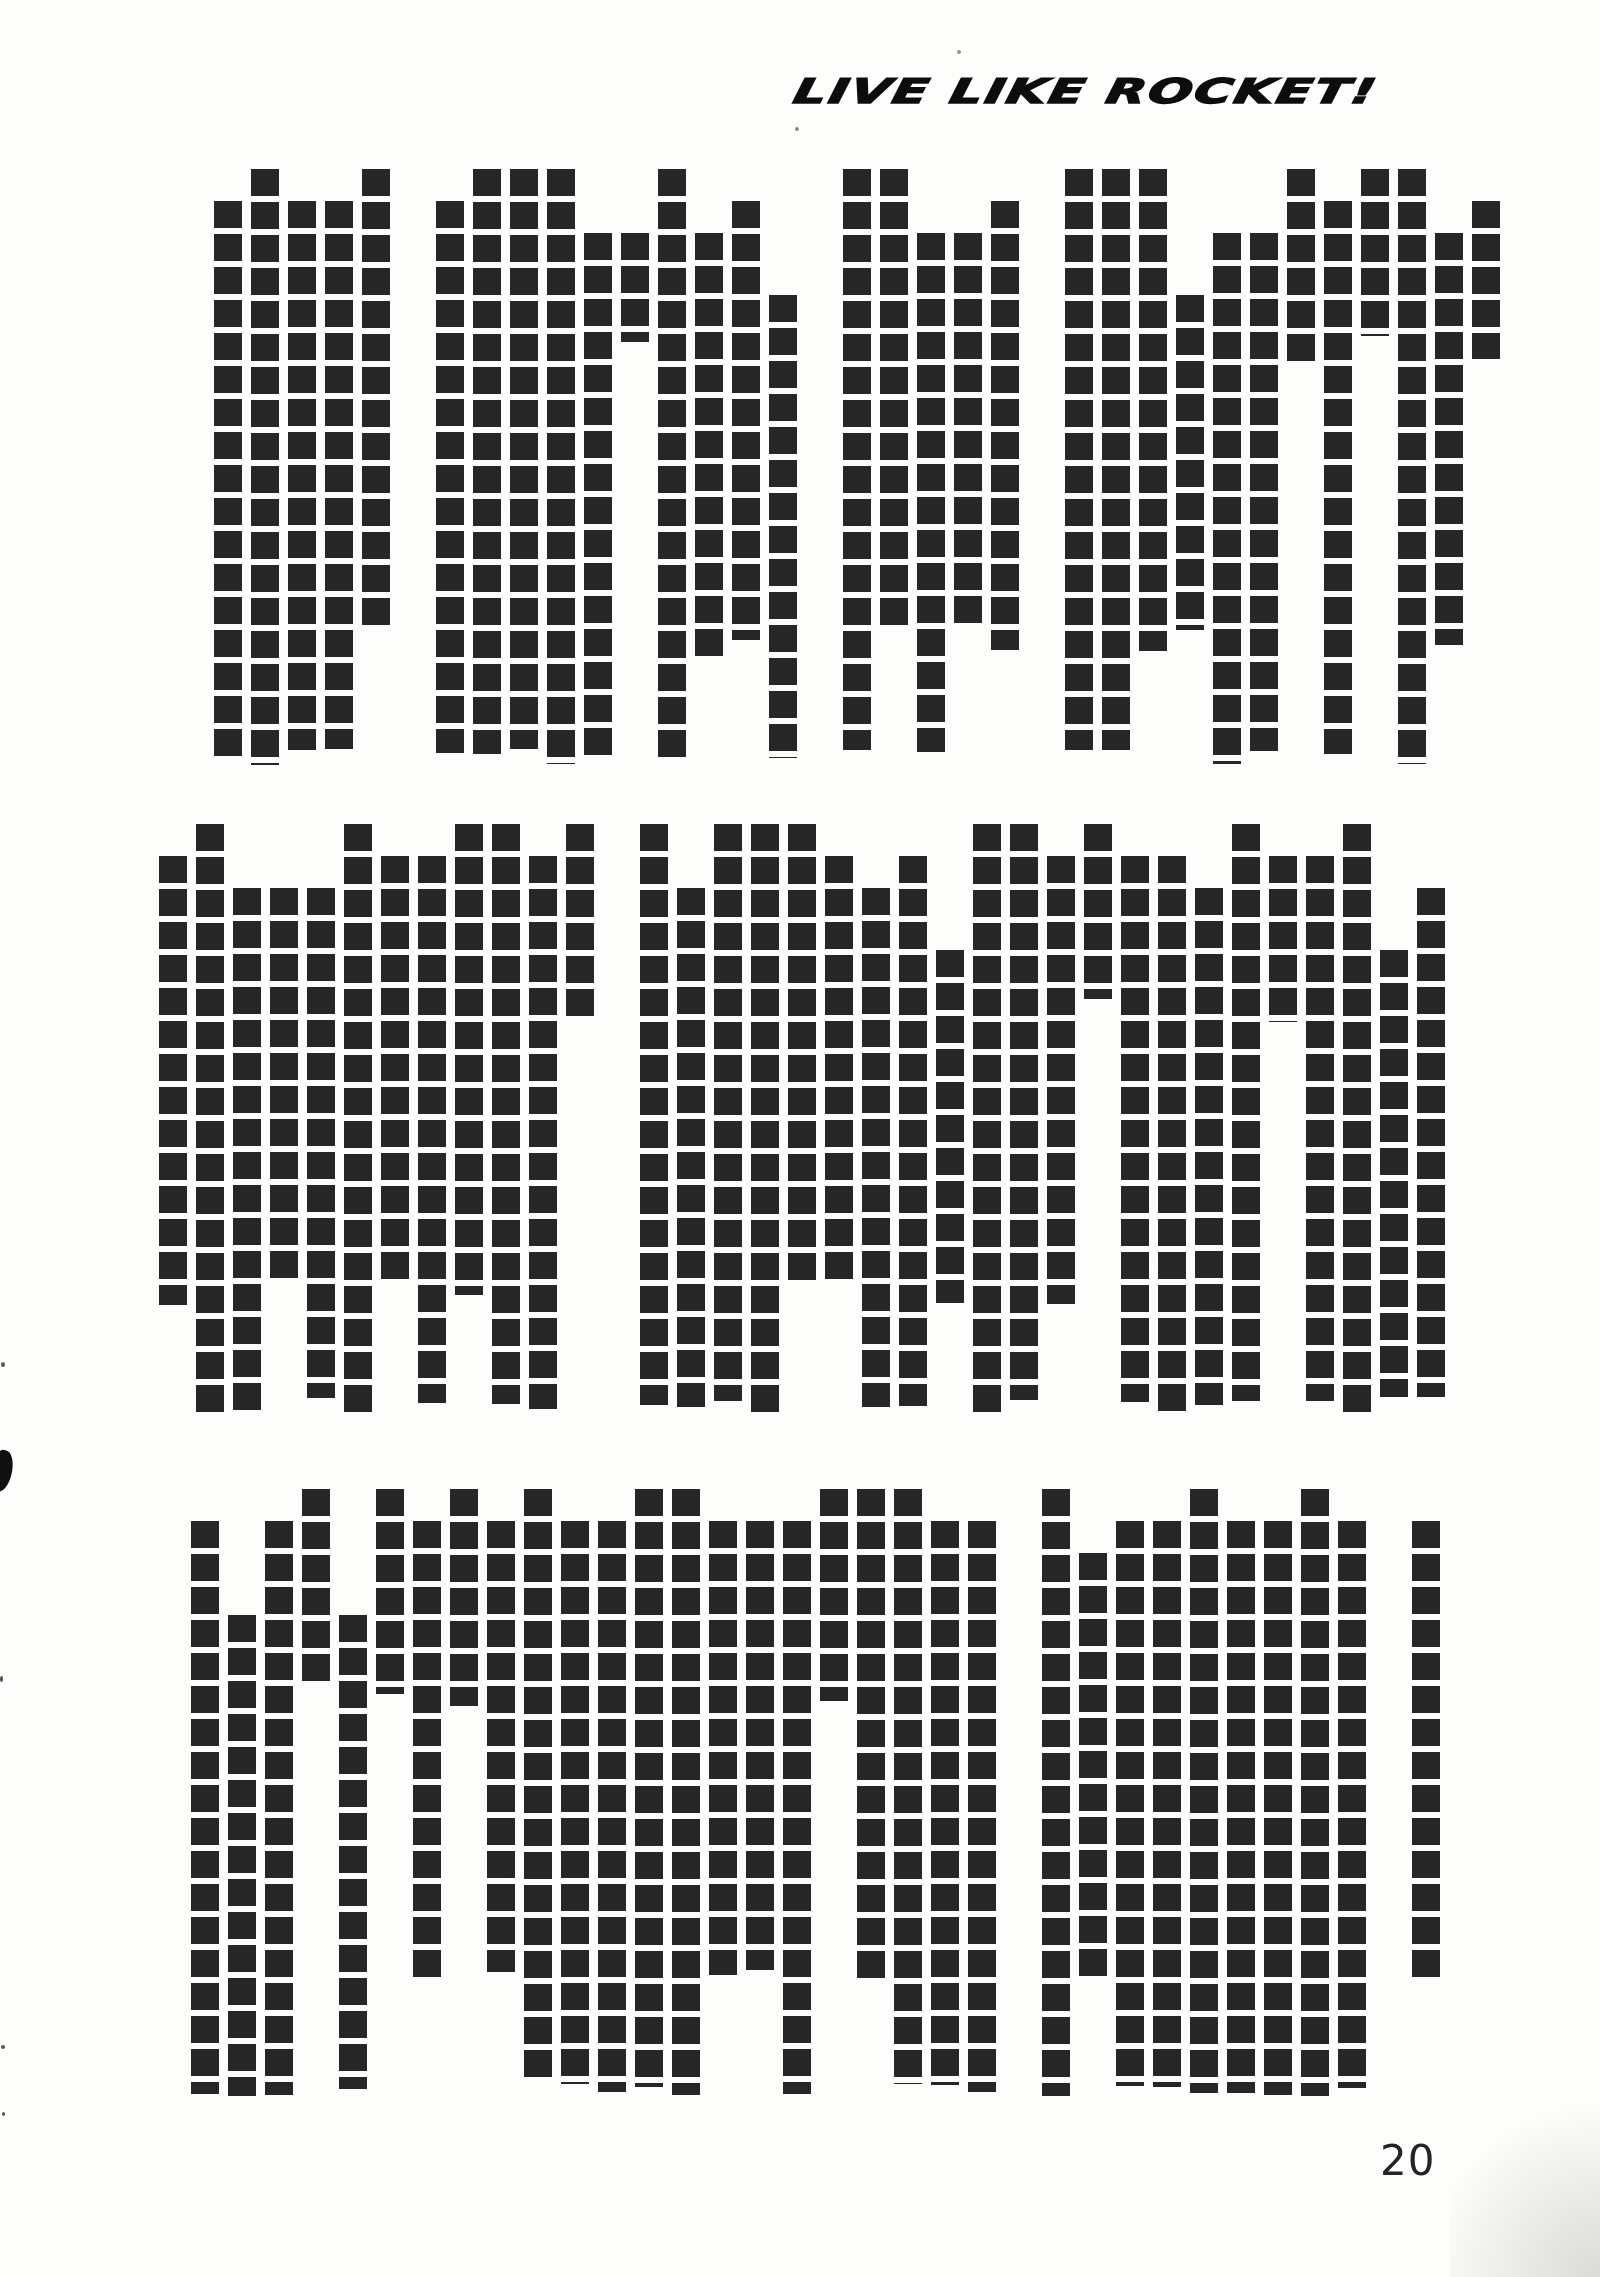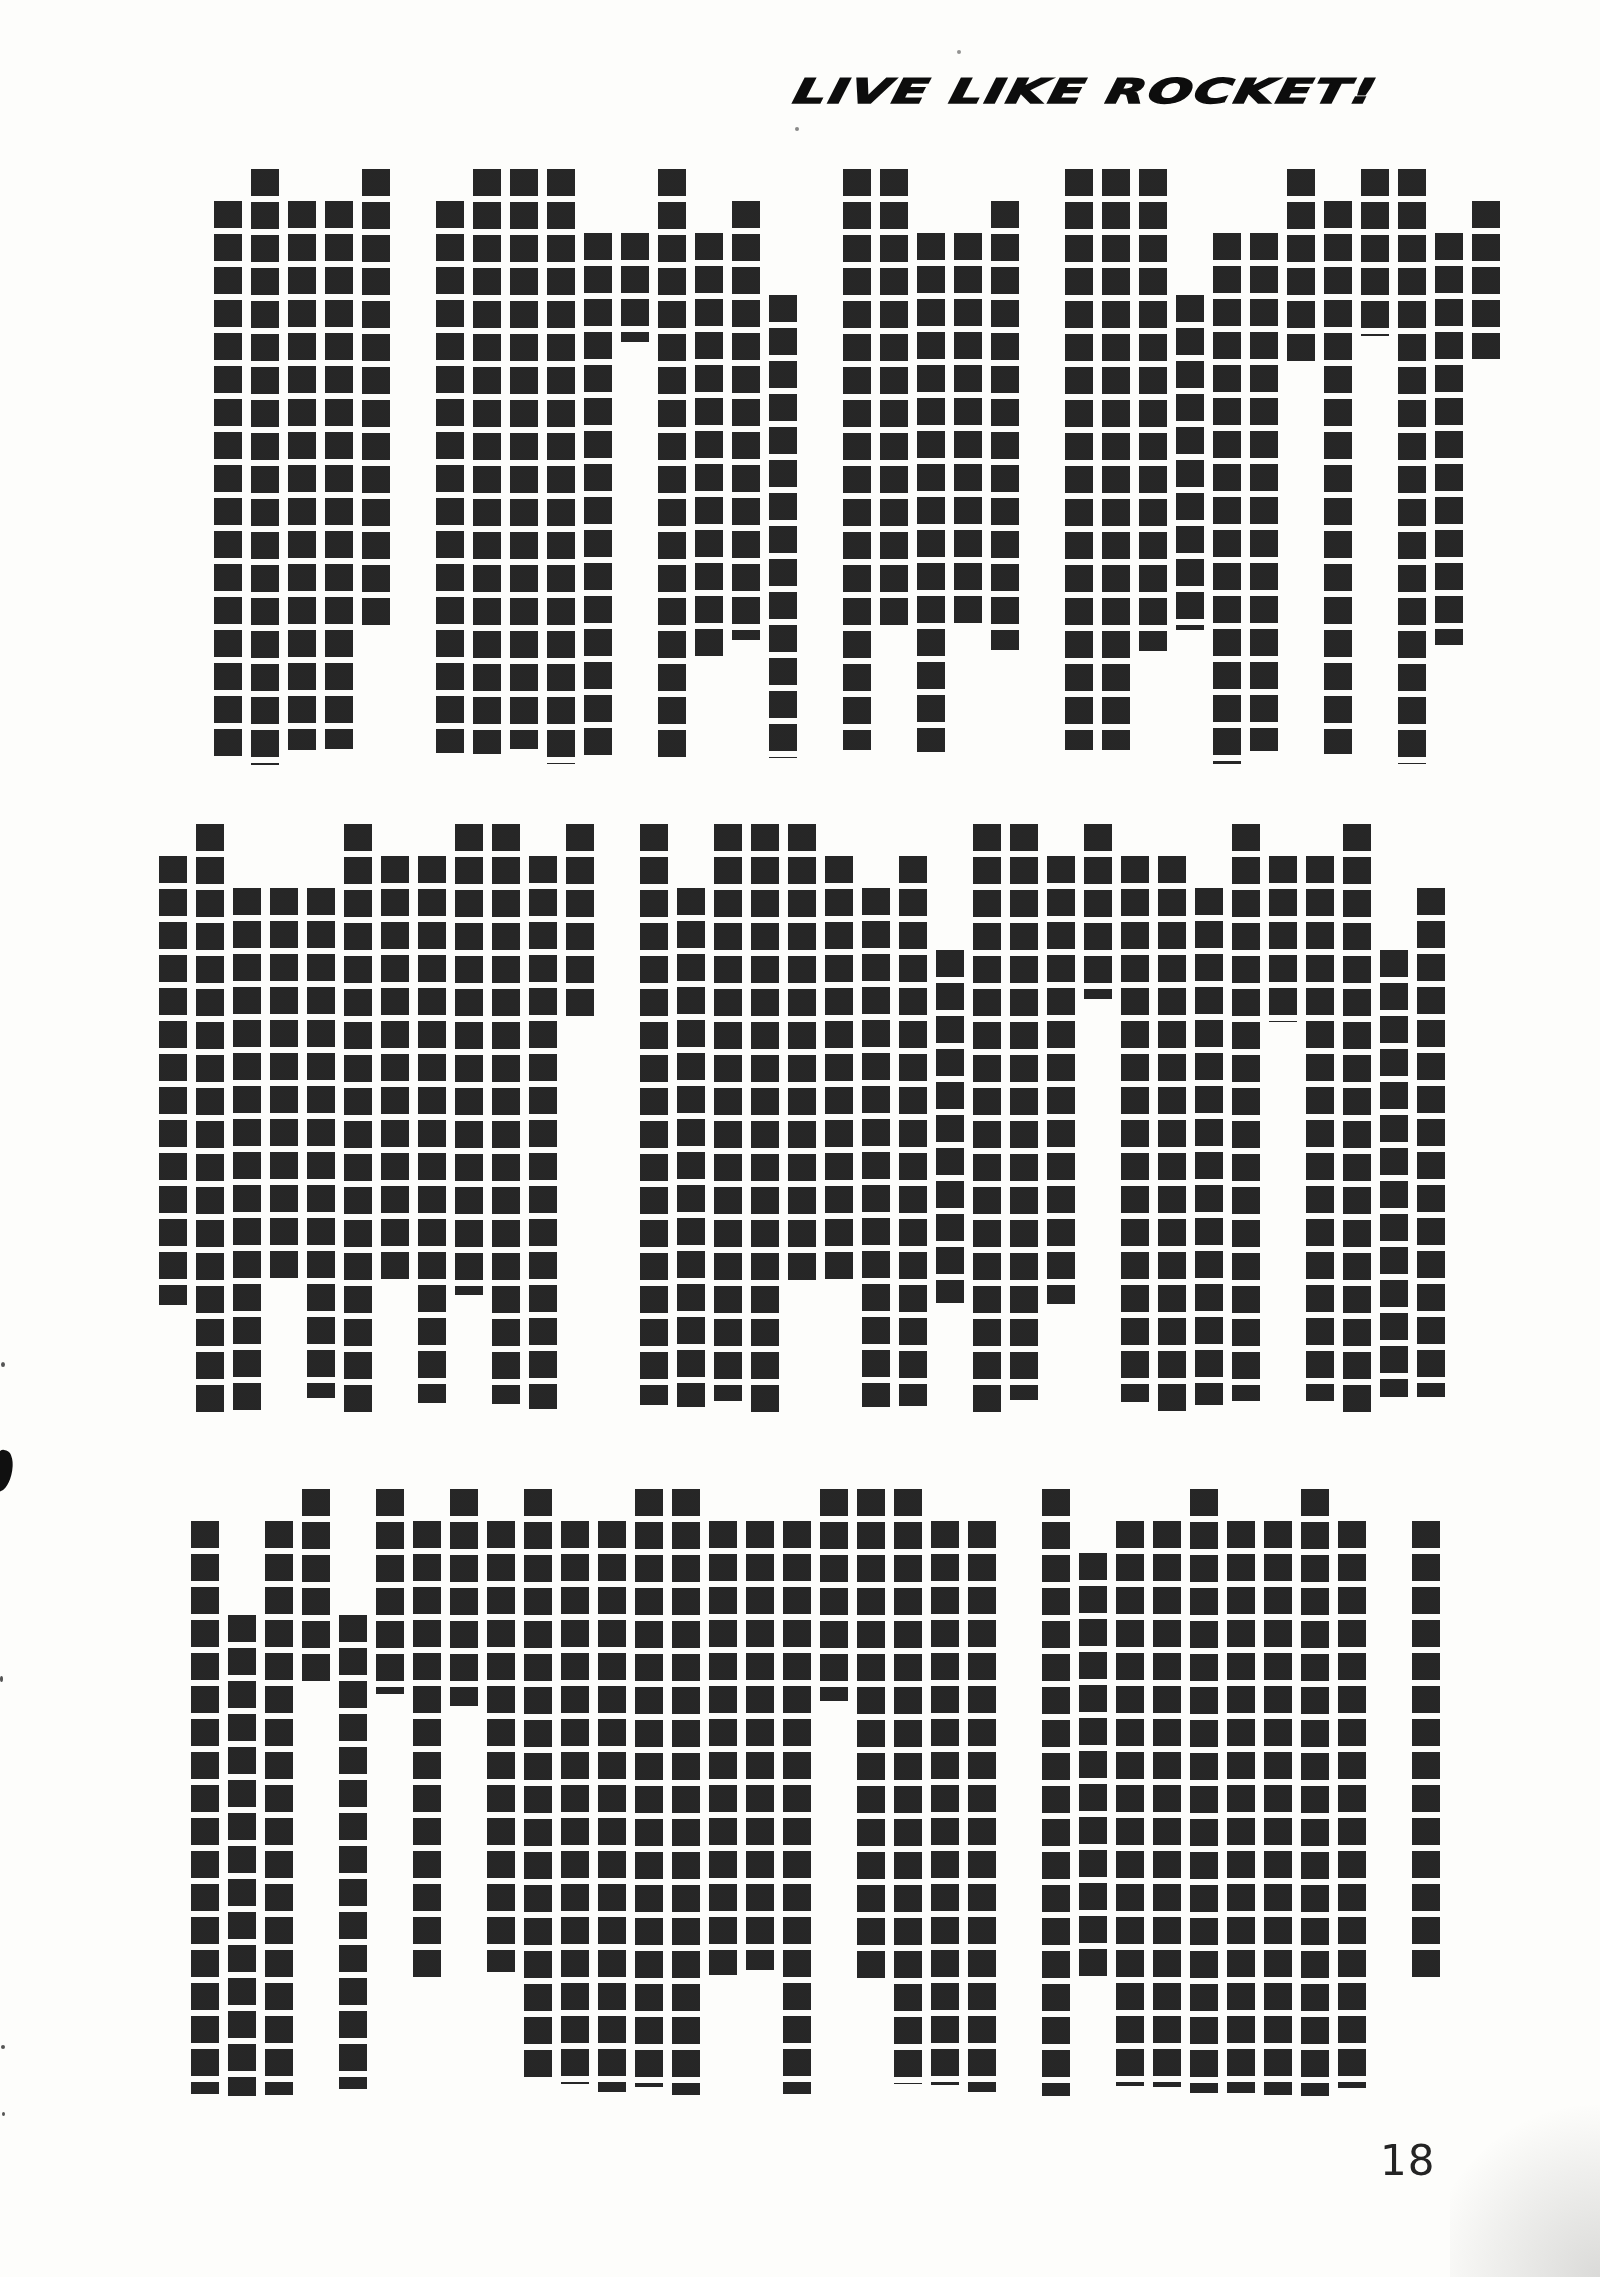--- a/index.html
+++ b/index.html
@@ -211,21 +211,21 @@
       <div class="tcol" style="margin-top: 4px; height: 217.01px;"></div>
       <div class="tcol" style="margin-top: 36px; height: 460.283px;"></div>
       <div class="tcol" style="margin-top: 4px; height: 204.643px;"></div>
       <div class="tcol" style="margin-top: 130px; height: 474.383px;"></div>
       <div class="tcol" style="margin-top: 4px; height: 193.531px;"></div>
       <div class="tcol" style="margin-top: 36px; height: 574.176px;"></div>
       <div class="tcol" style="margin-top: 130px; height: 480.815px;"></div>
       <div class="tcol" style="margin-top: 36px; height: 573.251px;"></div>
     </div>
 
-  <div id="page-number">18</div>
+  <div id="page-number">20</div>
 
   <div id="edge-blob"></div>
   <div id="speck-1" class="speck"></div>
   <div id="speck-2" class="speck"></div>
   <div id="speck-3" class="speck"></div>
   <div id="speck-4" class="speck"></div>
   <div id="speck-5" class="speck"></div>
   <div id="speck-6" class="speck"></div>
   <div id="corner-shadow"></div>
 

